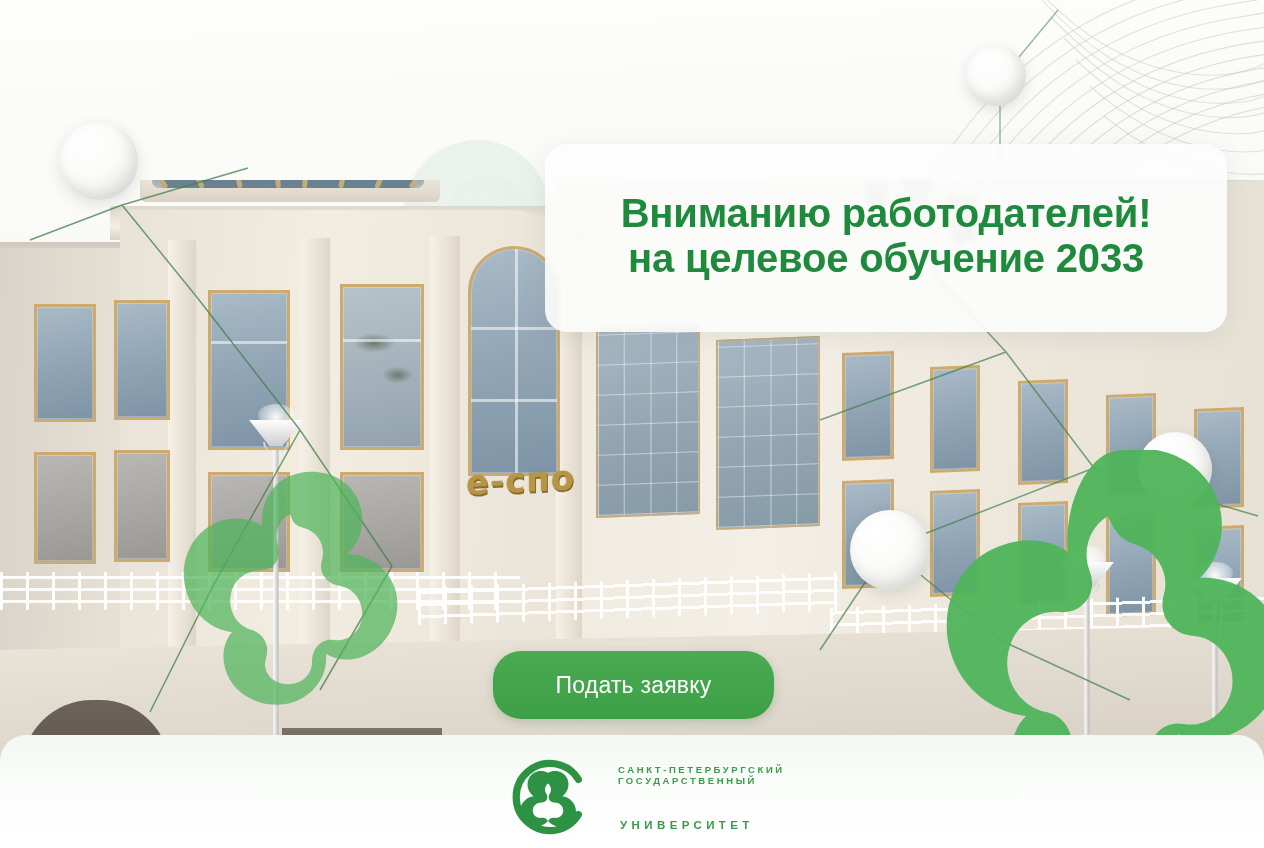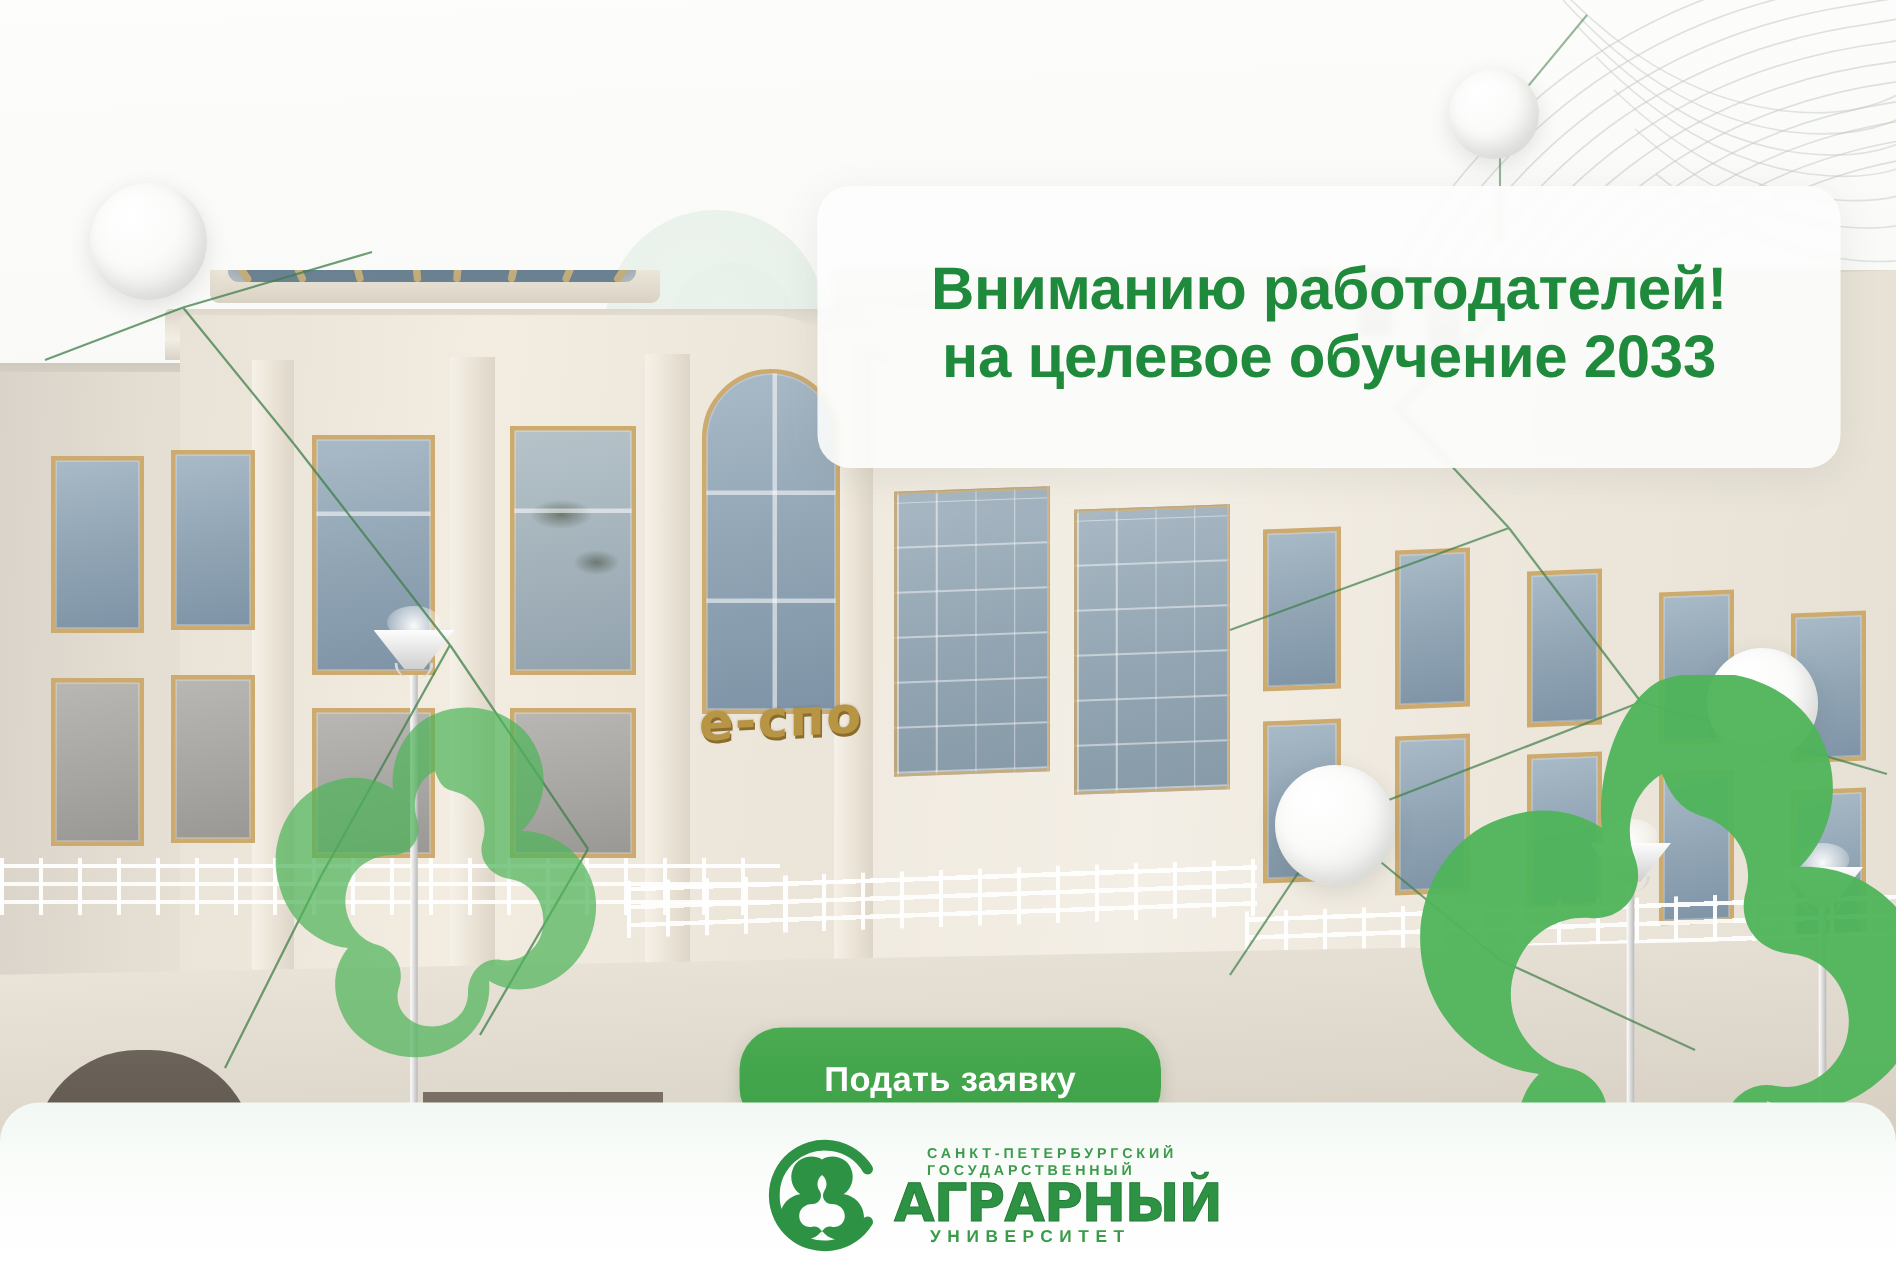--- a/index.html
+++ b/index.html
@@ -233,21 +233,21 @@
     position:absolute; border-radius:50%;
     background:radial-gradient(circle at 42% 35%,rgba(232,242,234,.95),rgba(223,236,226,.85));
   }
 
   
   .clover{ position:absolute; pointer-events:none; }
 
   
   .headline-card{
     position:absolute;
-    left:545px; top:124px;
+    left:545px; top:144px;
     width:682px; height:188px;
     background:rgba(252,253,252,.90);
     border-radius:22px;
     box-shadow:0 6px 26px rgba(90,100,90,.10);
     backdrop-filter:blur(2px);
     display:flex; flex-direction:column;
     align-items:center; justify-content:center;
     padding:10px 26px 14px;
   }
   .headline-line{
@@ -256,28 +256,28 @@
     font-size:40px;
     line-height:1.13;
     text-align:center;
     white-space:nowrap;
     letter-spacing:-.2px;
   }
 
   
   .cta{
     position:absolute;
-    left:493px; top:685px;
+    left:493px; top:651px;
     width:281px; height:68px;
     border:none;
     border-radius:28px;
     background:linear-gradient(180deg,#4aab51,#3c9f46);
     color:#ffffff;
     font-size:23px;
-    font-weight:700;
+    font-weight:400;
     letter-spacing:.2px;
     cursor:pointer;
     box-shadow:0 3px 10px rgba(40,110,55,.22);
     font-family:"Liberation Sans",sans-serif;
   }
 
   
   .bottom-bar{
     position:absolute;
     left:0; bottom:0;
@@ -590,18 +590,17 @@
            C47,75 51,79 50,84
            C49,79 53,75 58,76
            C64,77 69,73 69,67
            C69,61 64,57 58,57
            C52,57 49,51 52,46
            C55,42 54,36 50,33 Z"></path>
     </svg>
     <div class="logo-text">
       <div class="logo-top1">САНКТ-ПЕТЕРБУРГСКИЙ</div>
       <div class="logo-top2">ГОСУДАРСТВЕННЫЙ</div>
-      <div class="logo-main">АГРАРНЫЙ</div>
       <div class="logo-bottom">УНИВЕРСИТЕТ</div>
     </div>
   </div>
 
 </div>
 
 </body></html>

